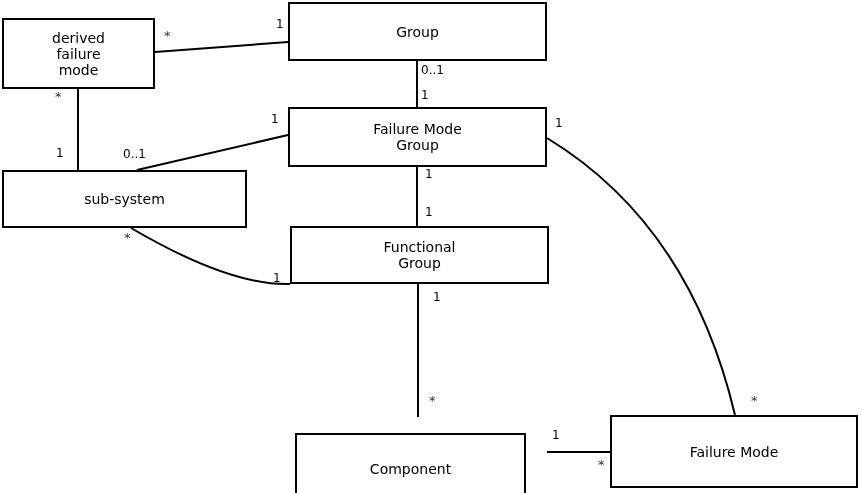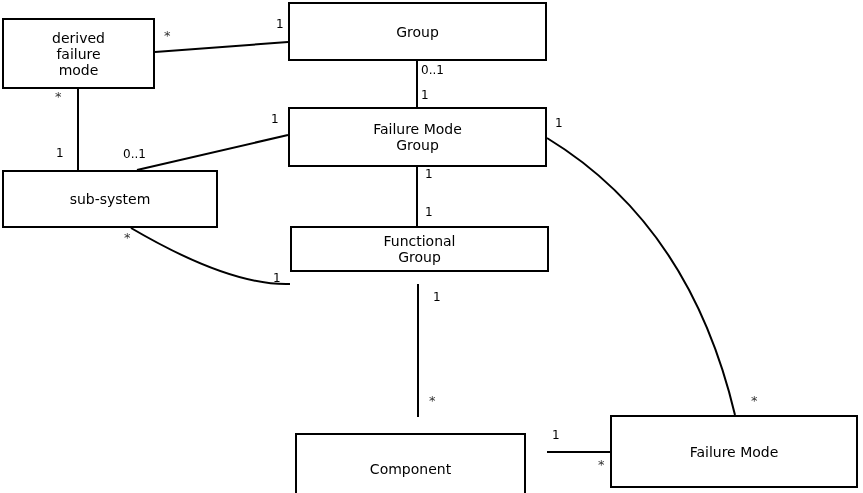--- a/index.html
+++ b/index.html
@@ -89,25 +89,25 @@
 
   <div class="uml-box" style="left:288px; top:2px; width:259px; height:59px;">
     <span class="box-label">Group</span>
   </div>
 
   <div class="uml-box" style="left:288px; top:107px; width:259px; height:60px;">
     <span class="box-label">Failure Mode
 Group</span>
   </div>
 
-  <div class="uml-box" style="left:2px; top:170px; width:216px; height:58px;">
+  <div class="uml-box" style="left:2px; top:170px; width:245px; height:58px;">
     <span class="box-label">sub-system</span>
   </div>
 
-  <div class="uml-box" style="left:290px; top:226px; width:259px; height:46px;">
+  <div class="uml-box" style="left:290px; top:226px; width:259px; height:58px;">
     <span class="box-label">Functional
 Group</span>
   </div>
 
   <div class="uml-box" style="left:295px; top:417px; width:231px; height:72px;margin-top:16px;">
     <span class="box-label">Component</span>
   </div>
 
   <div class="uml-box" style="left:610px; top:415px; width:248px; height:73px;">
     <span class="box-label">Failure Mode</span>

